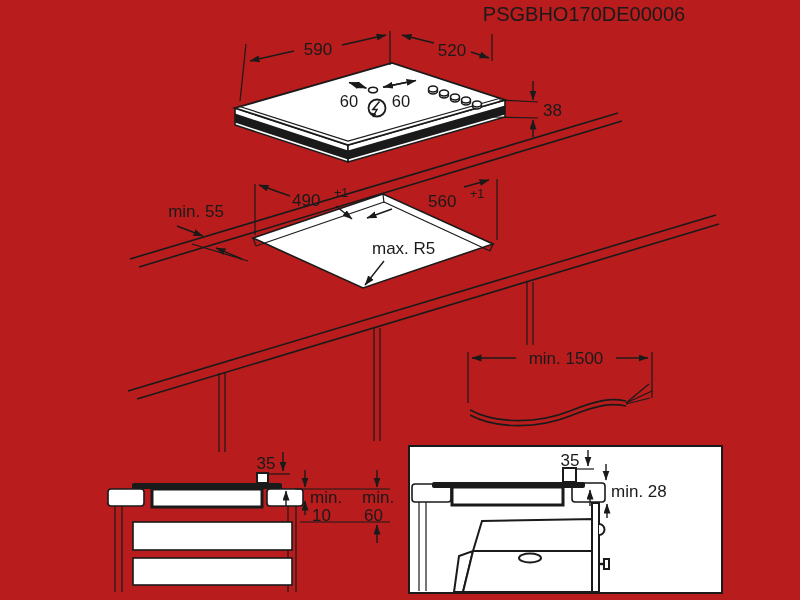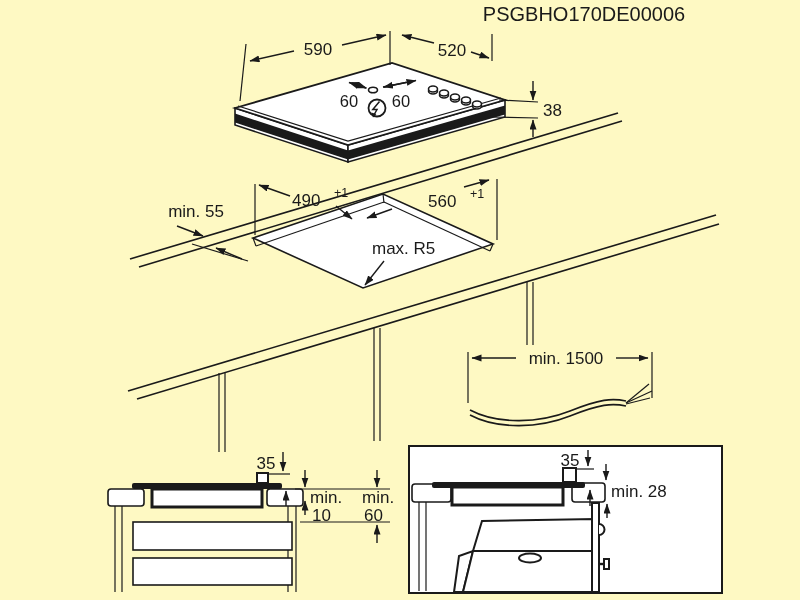--- a/index.html
+++ b/index.html
@@ -1,16 +1,16 @@
 <!DOCTYPE html>
 <html><head>
 <meta charset="utf-8">
 <style>
   html,body{margin:0;padding:0;background:#fff;}
-  #stage{position:relative;width:800px;height:600px;background:#fef9c3;overflow:hidden;}
+  #stage{position:relative;width:800px;height:600px;background:#b91c1c;overflow:hidden;}
   svg text{font-family:"Liberation Sans","DejaVu Sans",sans-serif;fill:#1a1a1a;}
   .d17{font-size:17px;}
   .d16{font-size:16.5px;}
   .d12{font-size:12.5px;}
   .d20{font-size:20px;}
   .ln{stroke:#1a1a1a;stroke-width:1.6;fill:none;}
   .ln-thin{stroke:#1a1a1a;stroke-width:1.2;fill:none;}
   .ln-dim{stroke:#1a1a1a;stroke-width:1.4;fill:none;}
   .ln-thick{stroke:#1a1a1a;stroke-width:3;fill:#fff;}
   .ln2{stroke:#1a1a1a;stroke-width:2;fill:#fff;}

